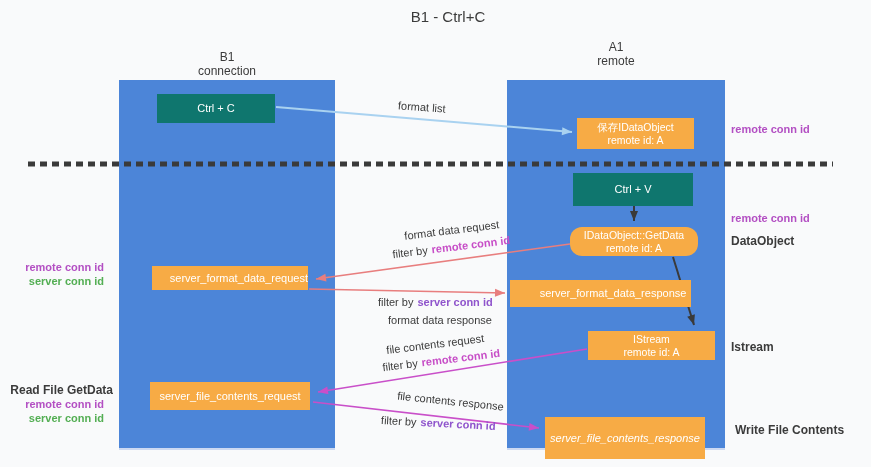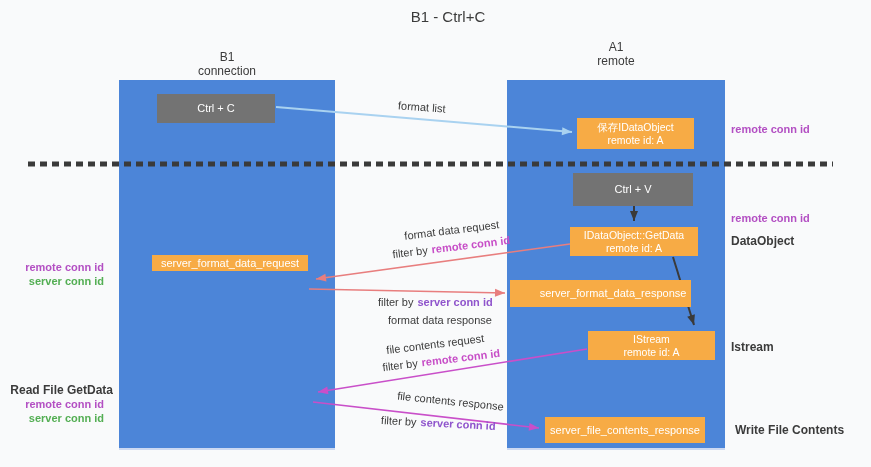--- a/index.html
+++ b/index.html
@@ -7,21 +7,21 @@
   #canvas{position:relative;width:871px;height:467px;background:#f9fafb;overflow:hidden;}
   .abs{position:absolute;}
   .title{left:360px;top:6px;width:176px;text-align:center;font-size:15px;line-height:21px;color:#3b3b3b;}
   .lane-header{width:216px;text-align:center;font-size:12px;line-height:14px;color:#3b3b3b;}
   .lane{background:#4c85d8;border-bottom:2px solid #ccd9f2;}
   .lane-b1{left:119px;top:80px;width:216px;height:368px;}
   .lane-a1{left:507px;top:80px;width:218px;height:368px;}
   .box{display:flex;flex-direction:column;align-items:center;justify-content:center;
        color:#ffffff;font-size:11px;line-height:13px;text-align:center;}
   .box.orange{background:#f7ab45;}
-  .box.green{background:#737373;justify-content:center;}
+  .box.green{background:#0f766e;justify-content:center;}
   .box.small{font-size:10.5px;}
   .flow-label{font-size:11px;color:#3b3b3b;white-space:nowrap;}
   .conn-purple{color:#b34fc3;font-weight:bold;}
   .conn-magenta{color:#c74ec7;font-weight:bold;}
   .conn-violet{color:#8f54cc;font-weight:bold;}
   .conn-green{color:#53ae53;font-weight:bold;}
   .side-label{font-size:12px;color:#3b3b3b;white-space:nowrap;font-weight:bold;}
   .side-small{font-size:11px;line-height:14px;white-space:nowrap;}
   .left-col{text-align:right;}
   .filter-by{margin-right:4px;}
@@ -79,40 +79,43 @@
 
   <div class="abs box orange small" style="left:577px;top:118px;width:117px;height:31px;">
     <span>保存IDataObject</span>
     <span>remote id: A</span>
   </div>
 
   <div class="abs box green" style="left:573px;top:173px;width:120px;height:33px;">
     <span>Ctrl + V</span>
   </div>
 
-  <div class="abs box orange small" style="left:570px;top:227px;width:128px;height:29px;">
+  <div class="abs box orange small" style="left:570px;top:227px;width:128px;height:29px;border-radius:12px;">
     <span>IDataObject::GetData</span>
     <span>remote id: A</span>
   </div>
 
-  <div class="abs box orange" style="left:152px;top:255px;width:156px;height:16px;">
+  <div class="abs box orange" style="left:152px;top:266px;width:156px;height:24px;align-items:flex-end;">
     <span>server_format_data_request</span>
   </div>
 
   <div class="abs box orange" style="left:510px;top:280px;width:156px;height:27px;padding-left:25px;">
     <span>server_format_data_response</span>
   </div>
 
   <div class="abs box orange small" style="left:588px;top:331px;width:127px;height:29px;">
     <span>IStream</span>
     <span>remote id: A</span>
   </div>
 
+  <div class="abs box orange" style="left:150px;top:382px;width:160px;height:28px;">
+    <span>server_file_contents_request</span>
+  </div>
 
-  <div class="abs box orange" style="left:545px;top:417px;width:160px;height:26px;">
+  <div class="abs box orange" style="left:545px;top:417px;width:160px;height:42px;font-style:italic;">
     <span>server_file_contents_response</span>
   </div>
 
   <div class="abs flow-label" style="left:398px;top:101px;transform:rotate(4deg);">format list</div>
 
   <div class="abs flow-label" style="left:404px;top:224px;transform:rotate(-7deg);">format data request</div>
   <div class="abs flow-label" style="left:392px;top:241px;transform:rotate(-7deg);">
     <span class="filter-by">filter by</span><span class="conn-magenta">remote conn id</span>
   </div>
 

